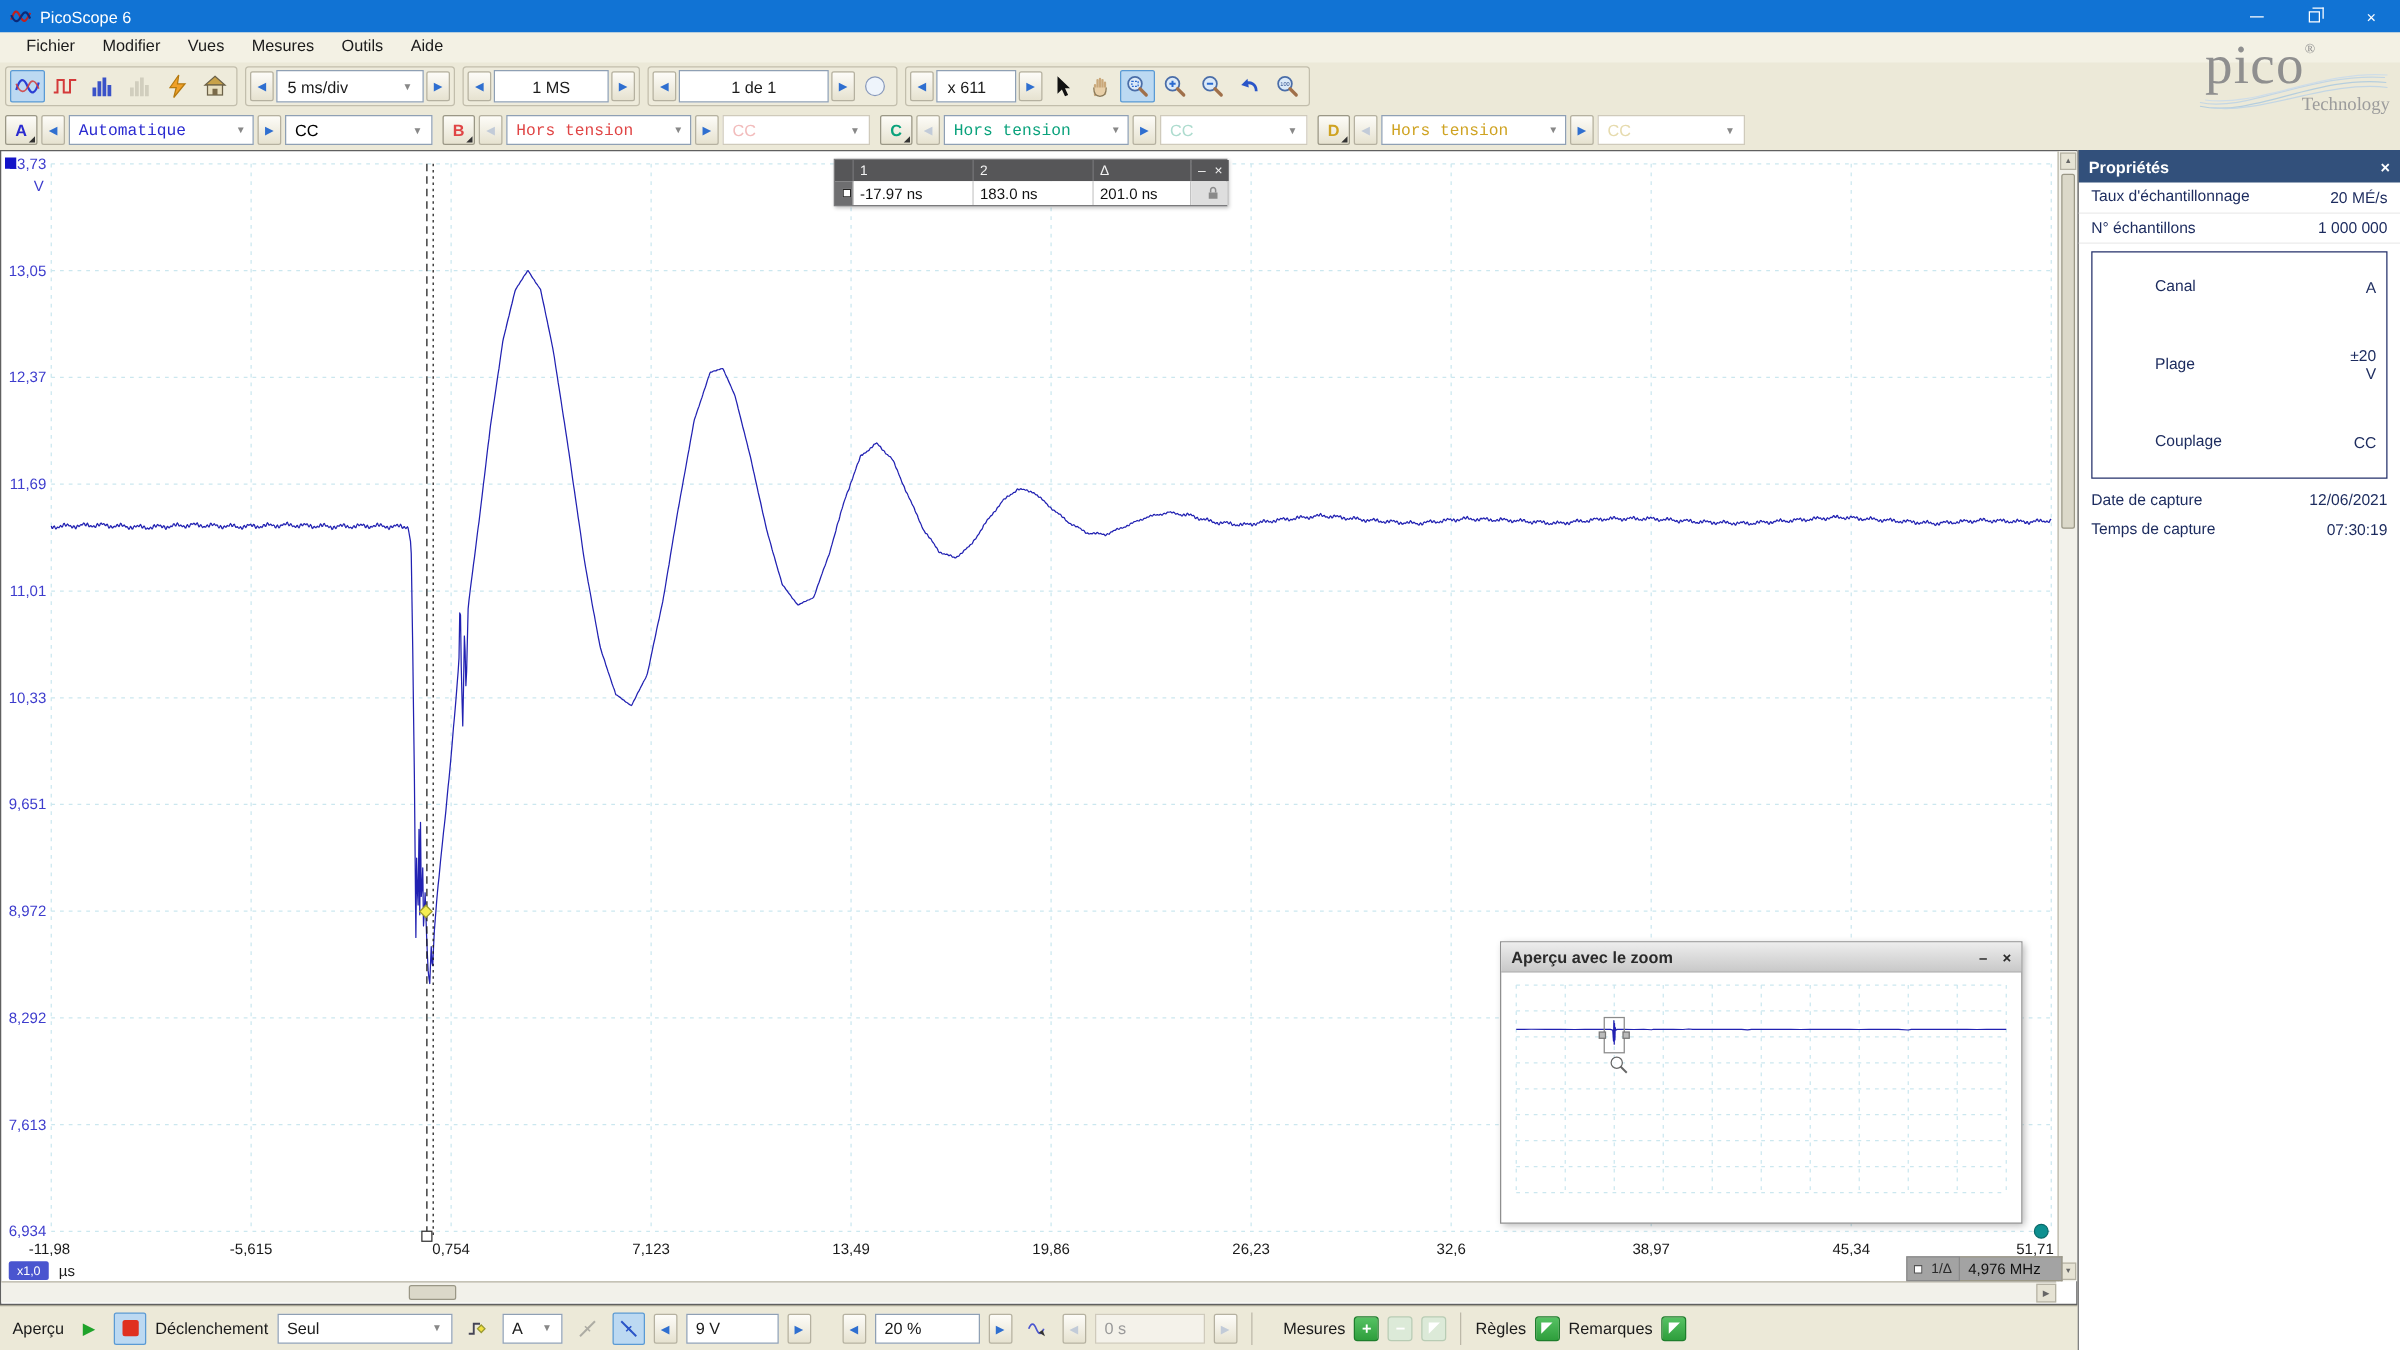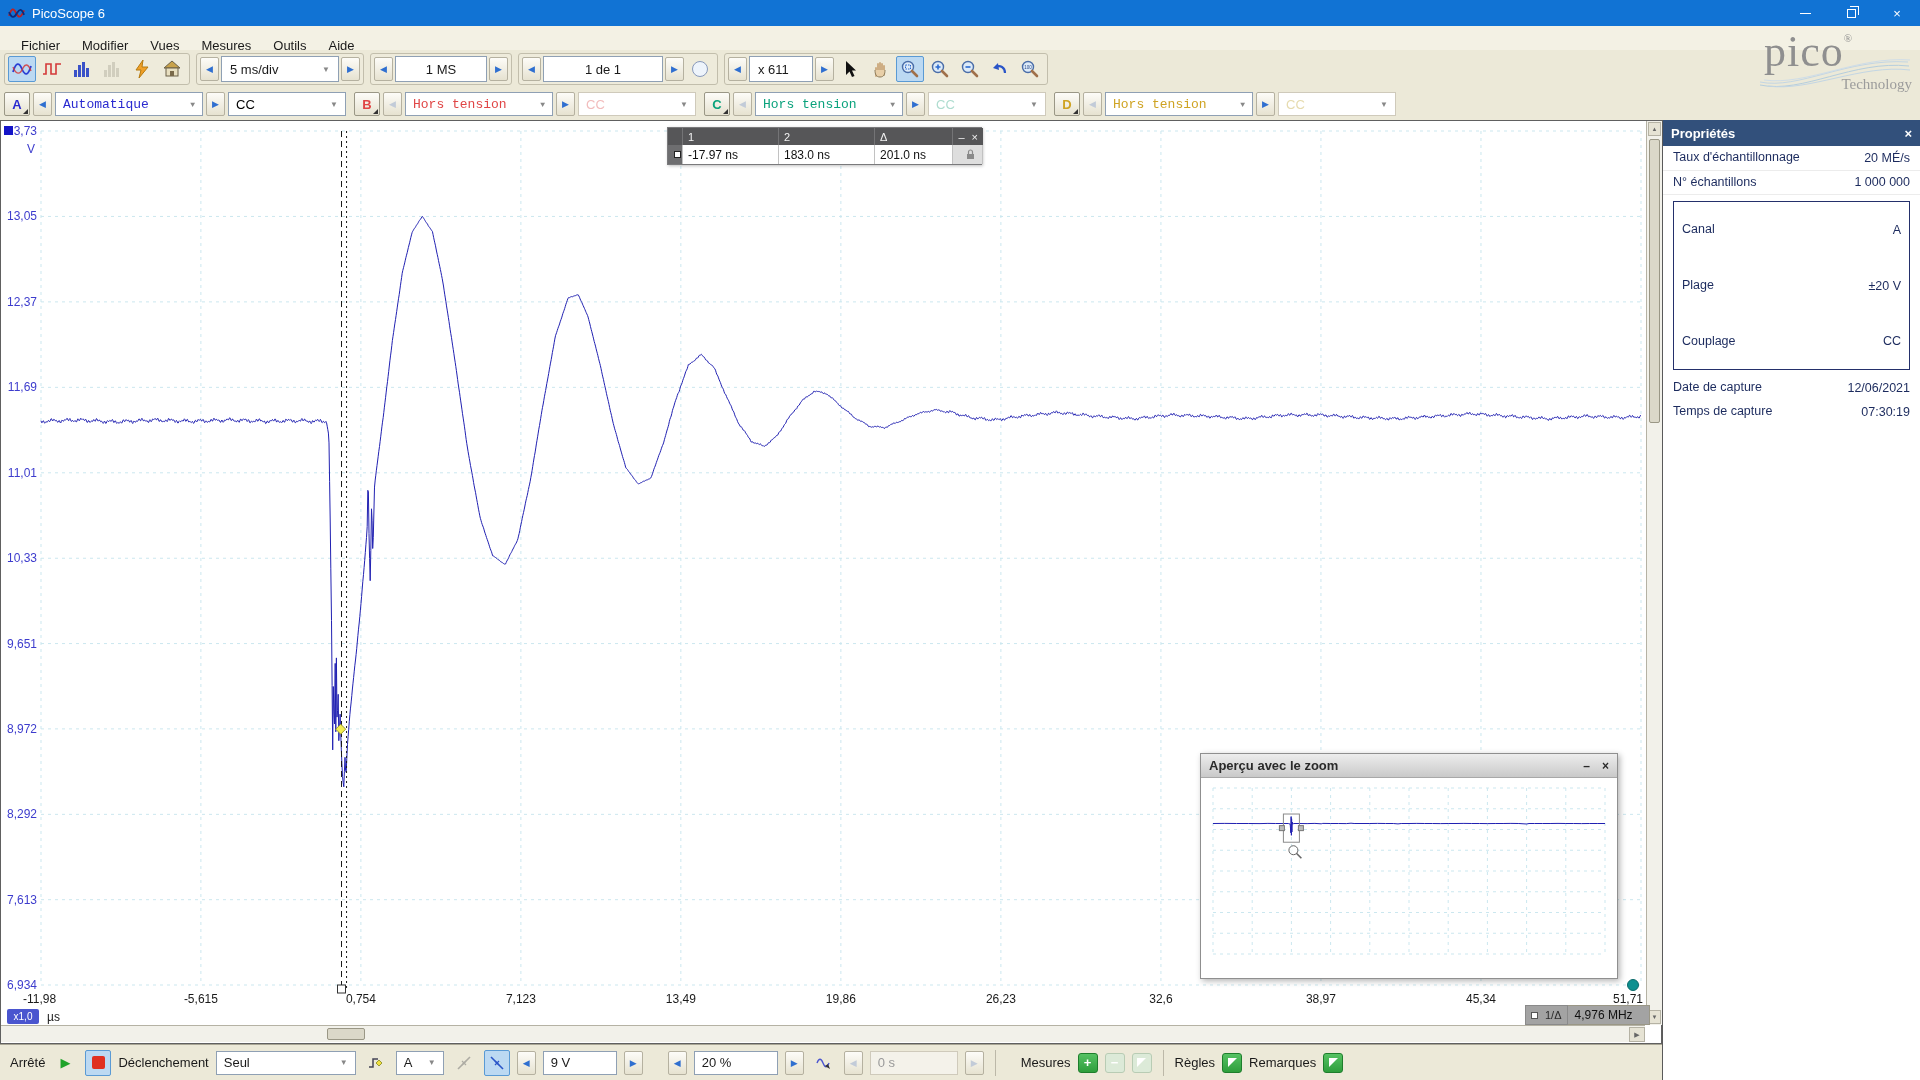--- a/index.html
+++ b/index.html
@@ -12,21 +12,21 @@
   .titlebar .app-icon { width:18px; height:16px; margin:0 6px 0 8px; }
   .titlebar .title { font-size:13px; }
   .win-controls { margin-left:auto; display:flex; height:26px; }
   .win-btn { width:46px; height:26px; display:flex; align-items:center; justify-content:center; color:#fff; font-size:13px; }
   .min-glyph { display:block; width:11px; height:1px; background:#fff; }
   .restore-glyph { position:relative; width:9px; height:9px; border:1px solid #fff; }
   .restore-glyph:before { content:""; position:absolute; left:2px; top:-4px; width:8px; height:8px; border:1px solid #fff; border-bottom:none; border-left:none; }
 
   
   .menubar { position:absolute; top:26px; left:0; width:1920px; height:40px;
-    background:#f3f1e4; border-bottom:1px solid #d8d4c2; display:flex; align-items:center; padding-left:10px; }
+    background:#f3f1e4; border-bottom:1px solid #d8d4c2; display:flex; align-items:flex-start; padding-left:10px; }
   .menu-item { font-size:13px; color:#1a1a1a; padding:3px 11px; }
 
   
   .toolbar1 { position:absolute; top:50px; left:0; width:1920px; height:38px; background:#ece9d8; display:flex; align-items:center; padding-left:4px; gap:6px; }
   .tb-group { display:flex; align-items:center; gap:2px; border:1px solid #c2beac; border-radius:3px; padding:2px 3px; height:32px; background:#eeebdb; }
   .icon-btn { width:28px; height:26px; display:flex; align-items:center; justify-content:center; border:1px solid transparent; border-radius:2px; }
   .icon-btn.selected { background:#bcd9f2; border-color:#5a9ad4; }
   .icon-btn.disabled { opacity:.45; }
   .spin-btn { width:19px; height:24px; display:flex; align-items:center; justify-content:center;
     background:linear-gradient(#fdfcf8,#e6e2d0); border:1px solid #b5b1a0; border-radius:2px; color:#2f6fd0; font-size:9px; }
@@ -81,21 +81,21 @@
   .rl-lock { background:#dedede; display:flex; align-items:center; justify-content:center; }
 
   
   .props { position:absolute; left:1662px; top:120px; width:258px; height:960px; background:#fff; border-left:1px solid #5a5a5a; color:#1c2b5e; }
   .props-header { height:26px; background:#32507b; color:#fff; display:flex; align-items:center; padding:0 8px; font-weight:bold; font-size:13px; }
   .props-header .x { margin-left:auto; font-size:13px; }
   .prow { display:flex; align-items:center; padding:4px 10px; font-size:12.5px; border-bottom:1px solid #ececec; }
   .prow .lbl { width:148px; line-height:1.25; }
   .prow .val { margin-left:auto; text-align:right; }
   .pbox { margin:6px 10px; border:1px solid #24306b; }
-  .pbox .prow { border-bottom:none; padding:20px 8px; }
+  .pbox .prow { border-bottom:none; padding:20px 8px;margin-left:42px; }
   .pcap .prow { border-bottom:none; }
 
   
   .overview { position:absolute; left:1200px; top:753px; width:418px; height:226px; background:#fff;
     border:1px solid #8f8f8f; box-shadow:2px 2px 6px rgba(0,0,0,.3); z-index:25; }
   .ov-title { height:24px; background:linear-gradient(#ededed,#c9c9c9); border-bottom:1px solid #a8a8a8;
     display:flex; align-items:center; padding:0 8px; font-weight:bold; font-size:13px; color:#2a2a2a; }
   .ov-btns { margin-left:auto; display:flex; gap:12px; font-size:12px; color:#2a2a2a; }
   .ov-body { position:relative; width:100%; height:200px; }
 
@@ -564,21 +564,21 @@
       <span class="val">12/06/2021</span>
     </div>
     <div class="prow">
       <span class="lbl">Temps de capture</span>
       <span class="val">07:30:19</span>
     </div>
   </div>
 </div>
 
 <div class="statusbar">
-  <span>Arrêté</span>
+  <span>Aperçu</span>
   <div class="sb-btn">
       <span class="play-glyph">▶</span>
     </div>
   <div class="sb-btn selected">
       <span class="stop-glyph"></span>
     </div>
   <span>Déclenchement</span>
   <div class="sb-field" style="width:140px">
     <span>Seul</span>
     <span class="caret" style="margin-left:auto;color:#888;font-size:8px">▼</span>

